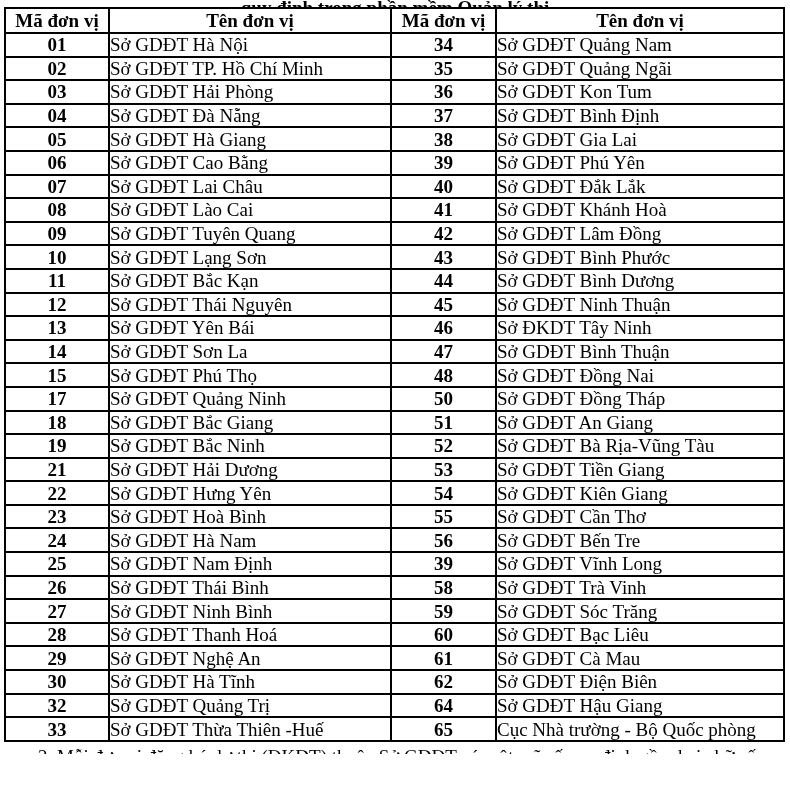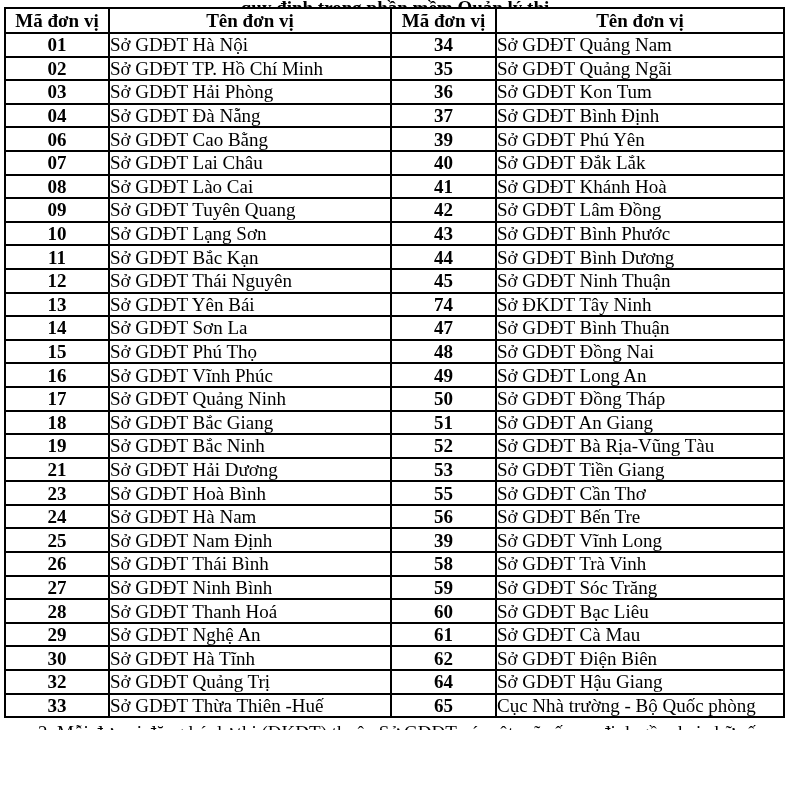--- a/index.html
+++ b/index.html
@@ -112,20 +112,26 @@
         <td class="code">36</td>
         <td class="name">Sở GDĐT Kon Tum</td>
       </tr>
       <tr>
         <td class="code">04</td>
         <td class="name">Sở GDĐT Đà Nẵng</td>
         <td class="code">37</td>
         <td class="name">Sở GDĐT Bình Định</td>
       </tr>
       <tr>
+        <td class="code">05</td>
+        <td class="name">Sở GDĐT Hà Giang</td>
+        <td class="code">38</td>
+        <td class="name">Sở GDĐT Gia Lai</td>
+      </tr>
+      <tr>
         <td class="code">06</td>
         <td class="name">Sở GDĐT Cao Bằng</td>
         <td class="code">39</td>
         <td class="name">Sở GDĐT Phú Yên</td>
       </tr>
       <tr>
         <td class="code">07</td>
         <td class="name">Sở GDĐT Lai Châu</td>
         <td class="code">40</td>
         <td class="name">Sở GDĐT Đắk Lắk</td>
@@ -156,42 +162,36 @@
       </tr>
       <tr>
         <td class="code">12</td>
         <td class="name">Sở GDĐT Thái Nguyên</td>
         <td class="code">45</td>
         <td class="name">Sở GDĐT Ninh Thuận</td>
       </tr>
       <tr>
         <td class="code">13</td>
         <td class="name">Sở GDĐT Yên Bái</td>
-        <td class="code">74</td>
+        <td class="code">46</td>
         <td class="name">Sở ĐKDT Tây Ninh</td>
       </tr>
       <tr>
         <td class="code">14</td>
         <td class="name">Sở GDĐT Sơn La</td>
         <td class="code">47</td>
         <td class="name">Sở GDĐT Bình Thuận</td>
       </tr>
       <tr>
         <td class="code">15</td>
         <td class="name">Sở GDĐT Phú Thọ</td>
         <td class="code">48</td>
         <td class="name">Sở GDĐT Đồng Nai</td>
       </tr>
       <tr>
-        <td class="code">16</td>
-        <td class="name">Sở GDĐT Vĩnh Phúc</td>
-        <td class="code">49</td>
-        <td class="name">Sở GDĐT Long An</td>
-      </tr>
-      <tr>
         <td class="code">17</td>
         <td class="name">Sở GDĐT Quảng Ninh</td>
         <td class="code">50</td>
         <td class="name">Sở GDĐT Đồng Tháp</td>
       </tr>
       <tr>
         <td class="code">18</td>
         <td class="name">Sở GDĐT Bắc Giang</td>
         <td class="code">51</td>
         <td class="name">Sở GDĐT An Giang</td>
@@ -202,20 +202,26 @@
         <td class="code">52</td>
         <td class="name">Sở GDĐT Bà Rịa-Vũng Tàu</td>
       </tr>
       <tr>
         <td class="code">21</td>
         <td class="name">Sở GDĐT Hải Dương</td>
         <td class="code">53</td>
         <td class="name">Sở GDĐT Tiền Giang</td>
       </tr>
       <tr>
+        <td class="code">22</td>
+        <td class="name">Sở GDĐT Hưng Yên</td>
+        <td class="code">54</td>
+        <td class="name">Sở GDĐT Kiên Giang</td>
+      </tr>
+      <tr>
         <td class="code">23</td>
         <td class="name">Sở GDĐT Hoà Bình</td>
         <td class="code">55</td>
         <td class="name">Sở GDĐT Cần Thơ</td>
       </tr>
       <tr>
         <td class="code">24</td>
         <td class="name">Sở GDĐT Hà Nam</td>
         <td class="code">56</td>
         <td class="name">Sở GDĐT Bến Tre</td>

